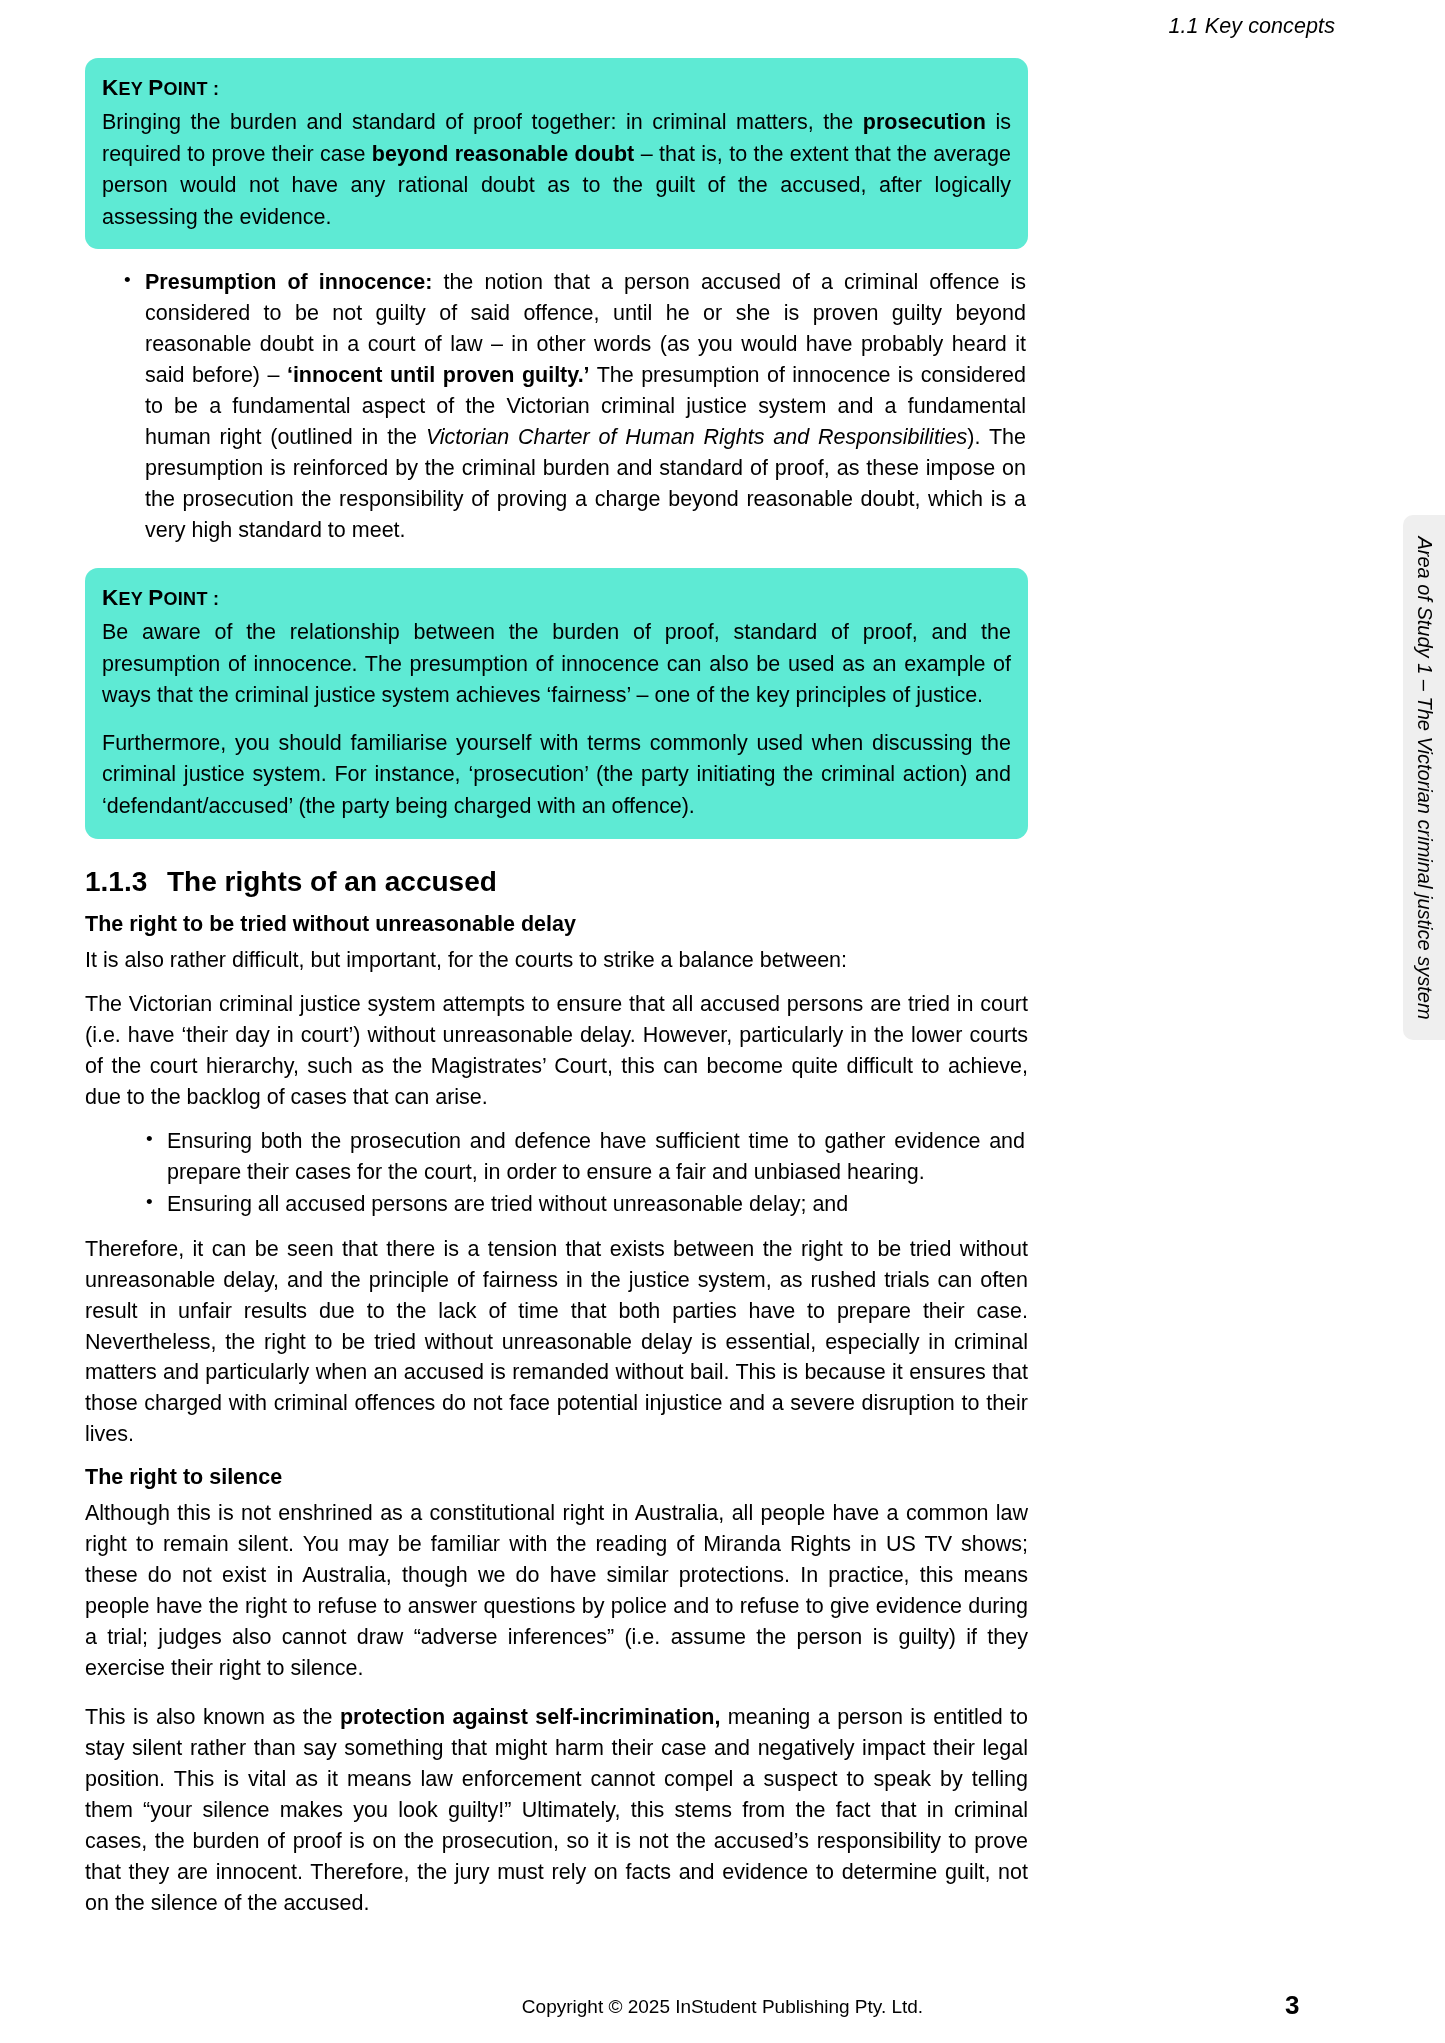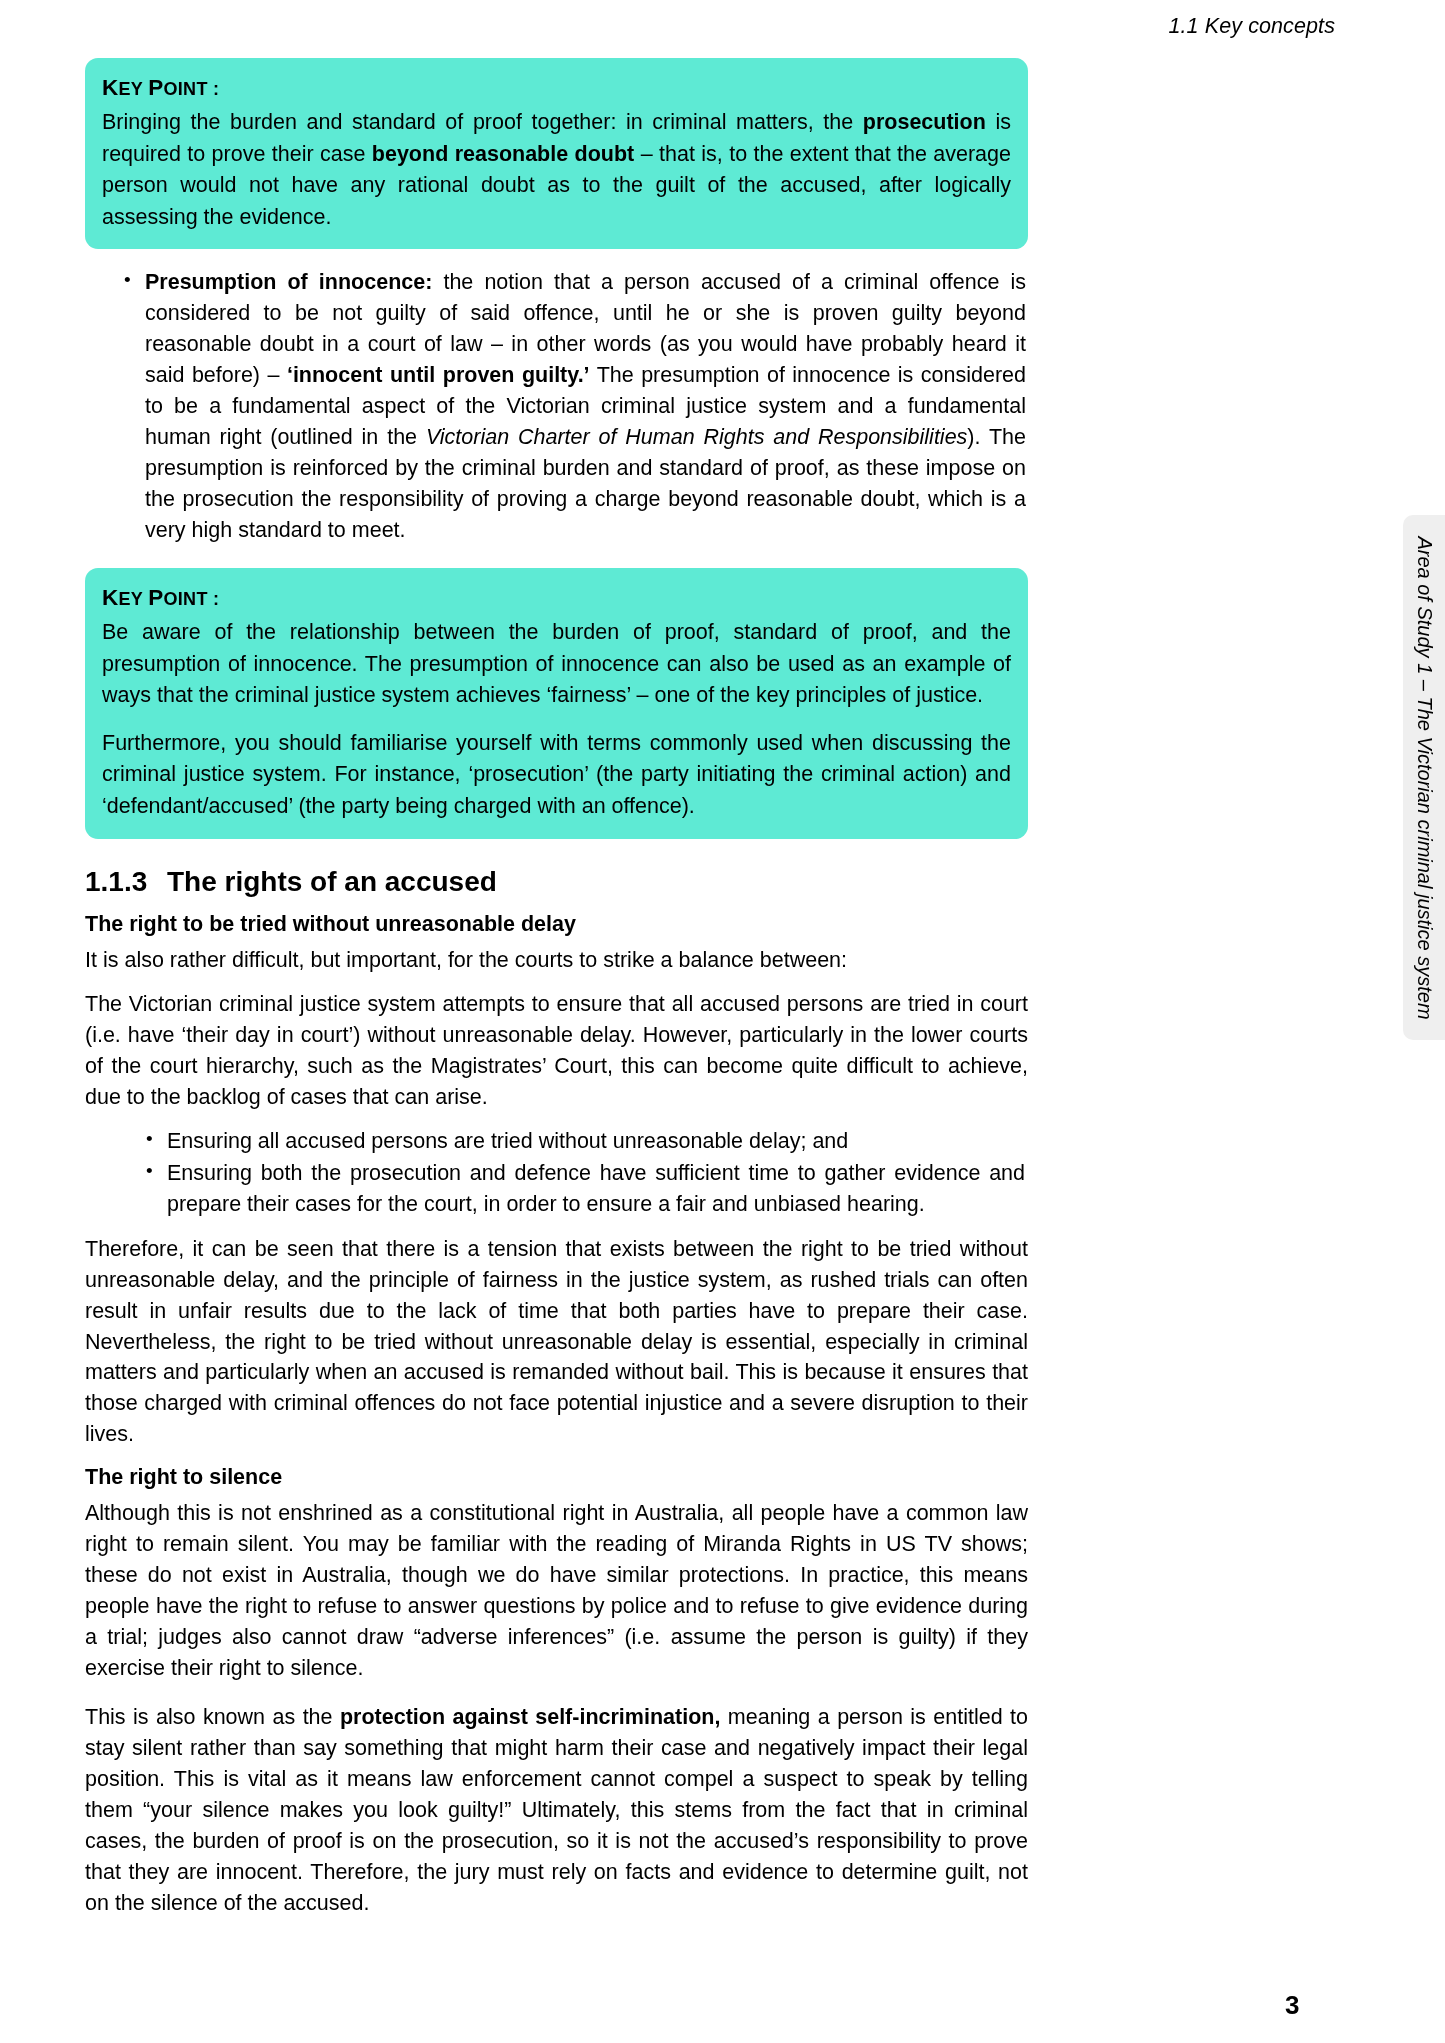--- a/index.html
+++ b/index.html
@@ -204,27 +204,28 @@
       <p>Furthermore, you should familiarise yourself with terms commonly used when discussing the criminal justice system. For instance, ‘prosecution’ (the party initiating the criminal action) and ‘defendant/accused’ (the party being charged with an offence).</p>
     </div>
 
     <h2 class="section-heading"><span class="num">1.1.3</span><span>The rights of an accused</span></h2>
 
     <h3 class="sub-heading" style="margin-top:4px;">The right to be tried without unreasonable delay</h3>
     <p class="body">It is also rather difficult, but important, for the courts to strike a balance between:</p>
     <p class="body">The Victorian criminal justice system attempts to ensure that all accused persons are tried in court (i.e. have ‘their day in court’) without unreasonable delay. However, particularly in the lower courts of the court hierarchy, such as the Magistrates’ Court, this can become quite difficult to achieve, due to the backlog of cases that can arise.</p>
 
     <ul class="bullets indented-sub">
+      <li>Ensuring both the prosecution and defence have sufficient time to gather evidence and prepare their cases for the court, in order to ensure a fair and unbiased hearing.</li>
       <li>Ensuring all accused persons are tried without unreasonable delay; and</li>
-      <li>Ensuring both the prosecution and defence have sufficient time to gather evidence and prepare their cases for the court, in order to ensure a fair and unbiased hearing.</li>
     </ul>
 
     <p class="body">Therefore, it can be seen that there is a tension that exists between the right to be tried without unreasonable delay, and the principle of fairness in the justice system, as rushed trials can often result in unfair results due to the lack of time that both parties have to prepare their case. Nevertheless, the right to be tried without unreasonable delay is essential, especially in criminal matters and particularly when an accused is remanded without bail. This is because it ensures that those charged with criminal offences do not face potential injustice and a severe disruption to their lives.</p>
 
     <h3 class="sub-heading">The right to silence</h3>
     <p class="body">Although this is not enshrined as a constitutional right in Australia, all people have a common law right to remain silent. You may be familiar with the reading of Miranda Rights in US TV shows; these do not exist in Australia, though we do have similar protections. In practice, this means people have the right to refuse to answer questions by police and to refuse to give evidence during a trial; judges also cannot draw “adverse inferences” (i.e. assume the person is guilty) if they exercise their right to silence.</p>
     <p class="body" style="margin-top:18px;"><span>This is also known as the </span><strong>protection against self-incrimination,</strong><span> meaning a person is entitled to stay silent rather than say something that might harm their case and negatively impact their legal position. This is vital as it means law enforcement cannot compel a suspect to speak by telling them “your silence makes you look guilty!” Ultimately, this stems from the fact that in criminal cases, the burden of proof is on the prosecution, so it is not the accused’s responsibility to prove that they are innocent. Therefore, the jury must rely on facts and evidence to determine guilt, not on the silence of the accused.</span></p>
 
   </div>
 
+  <div class="footer-copyright">Copyright © 2025 InStudent Publishing Pty. Ltd.</div>
   <div class="footer-pagenum">3</div>
 
 </div>
 
 </body></html>

